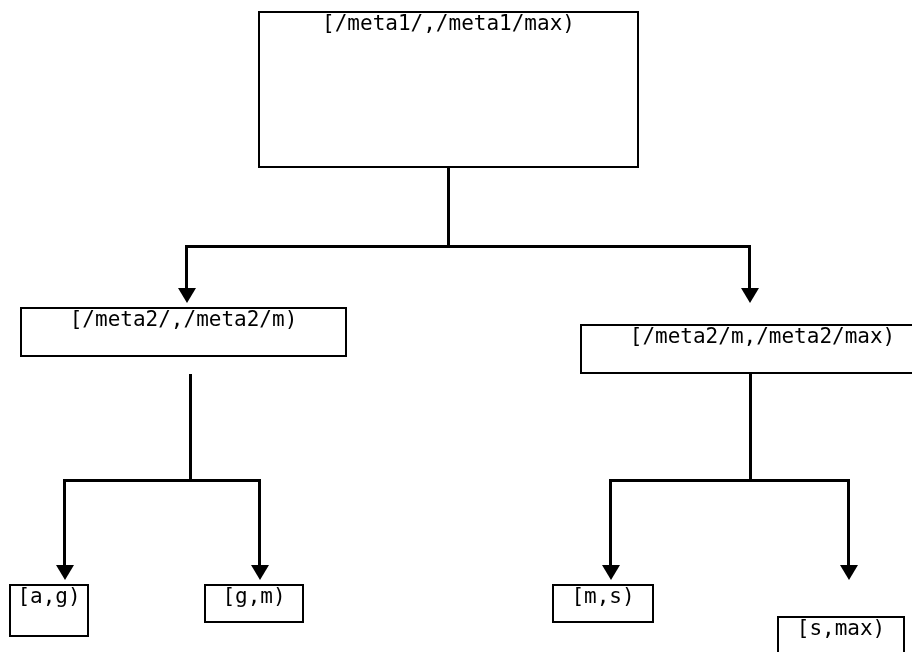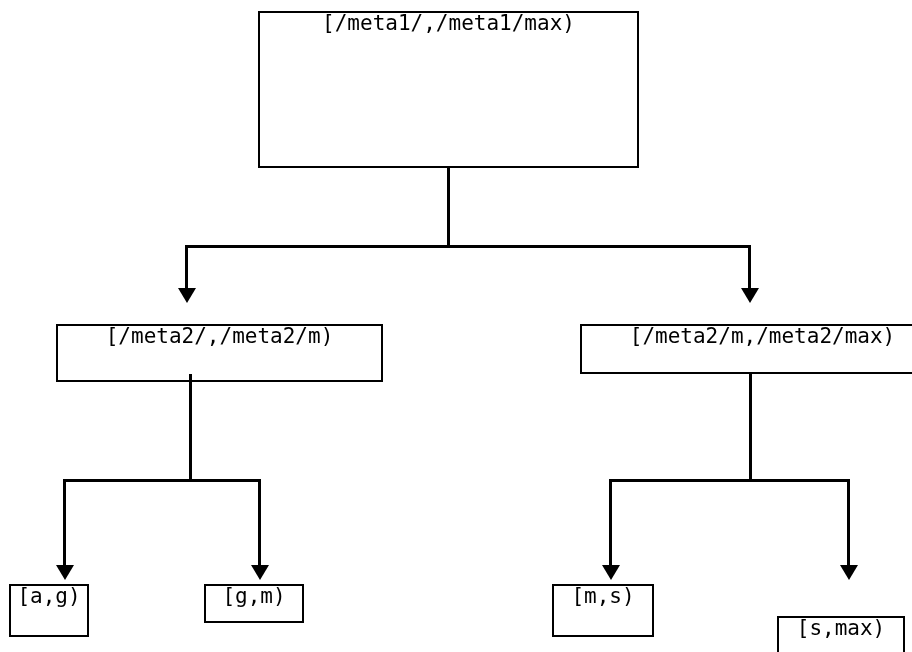--- a/index.html
+++ b/index.html
@@ -38,24 +38,23 @@
   
   #node-root {
     left: 258px;
     top: 11px;
     width: 381px;
     height: 157px;
   }
   
   #node-left-mid {
     left: 20px;
-    top: 324px;
+    top: 307px;
     width: 327px;
-    height: 58px;
-    margin-left: 36px;
+    height: 50px;
   }
   #node-right-mid {
     left: 580px;
     top: 324px;
     width: 365px;
     height: 50px;
   }
   
   #node-leaf-ag {
     left: 9px;
@@ -66,21 +65,21 @@
   #node-leaf-gm {
     left: 204px;
     top: 584px;
     width: 100px;
     height: 39px;
   }
   #node-leaf-ms {
     left: 552px;
     top: 584px;
     width: 102px;
-    height: 53px;
+    height: 39px;
   }
   #node-leaf-smax {
     left: 777px;
     top: 584px;
     width: 128px;
     height: 53px;
     margin-top: 32px;
   }
   
   .conn-v {

